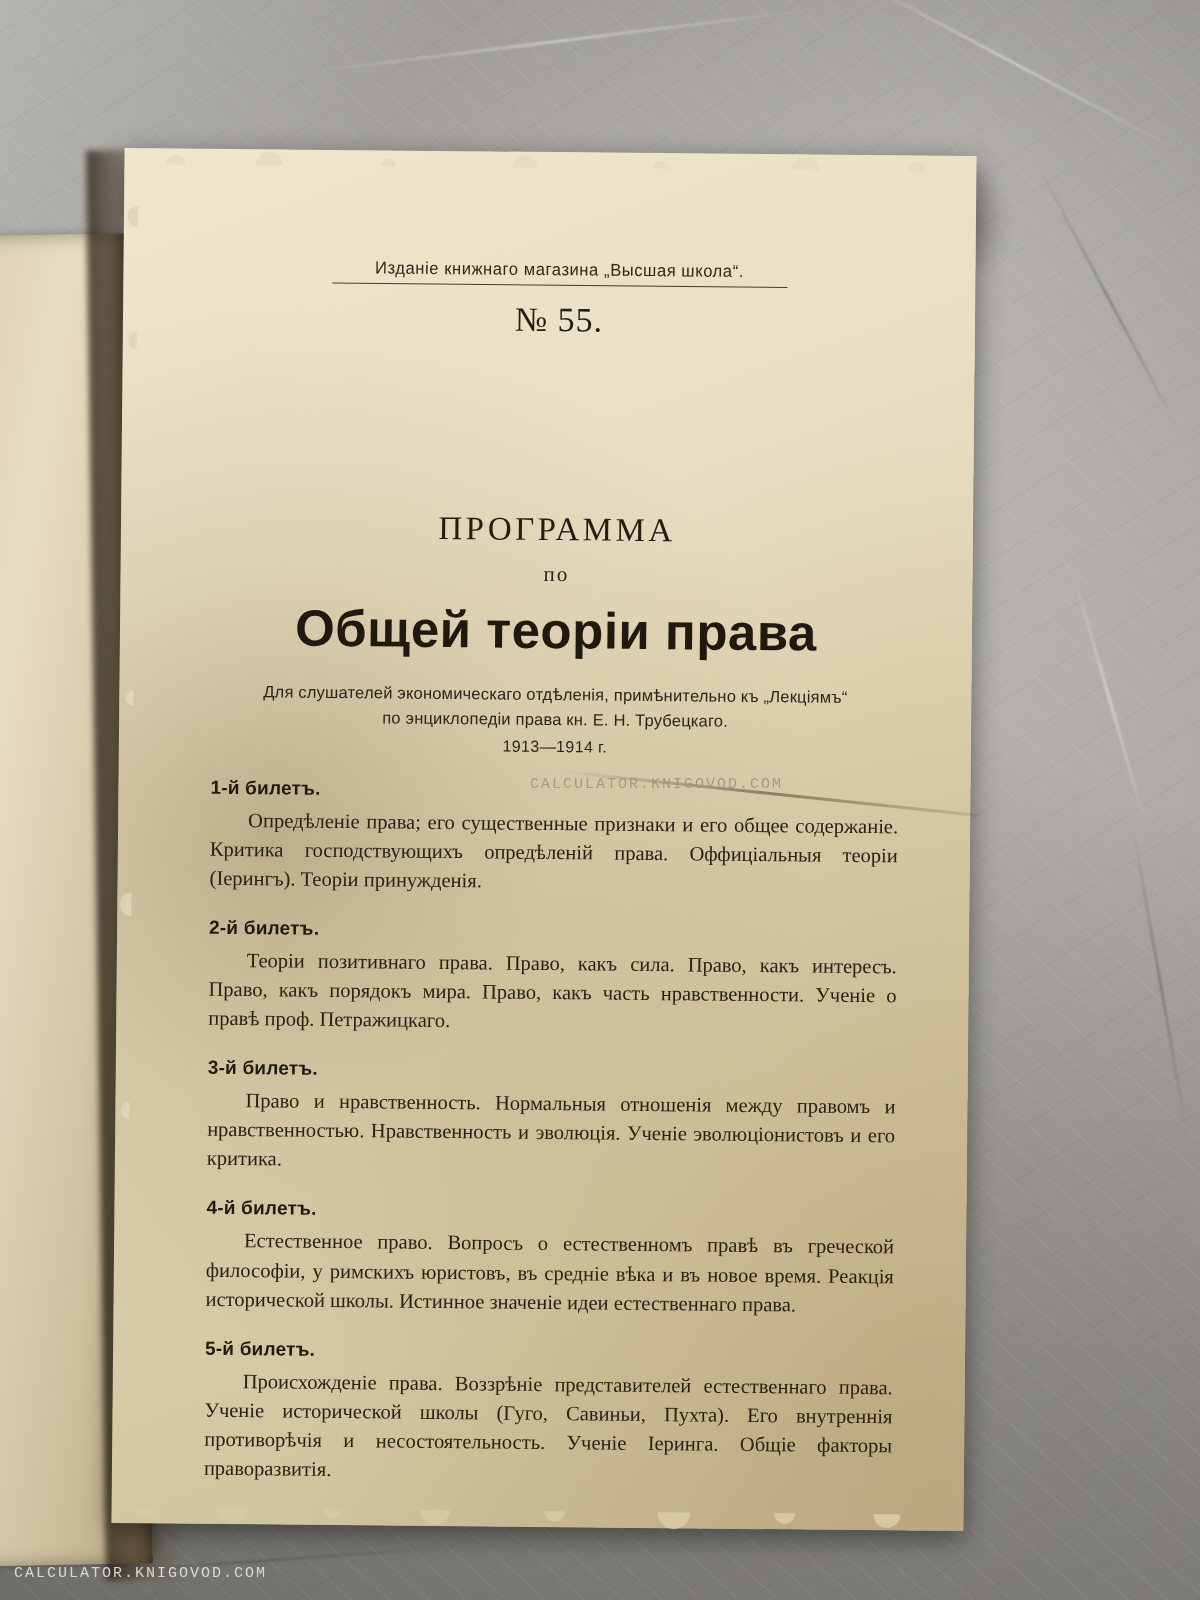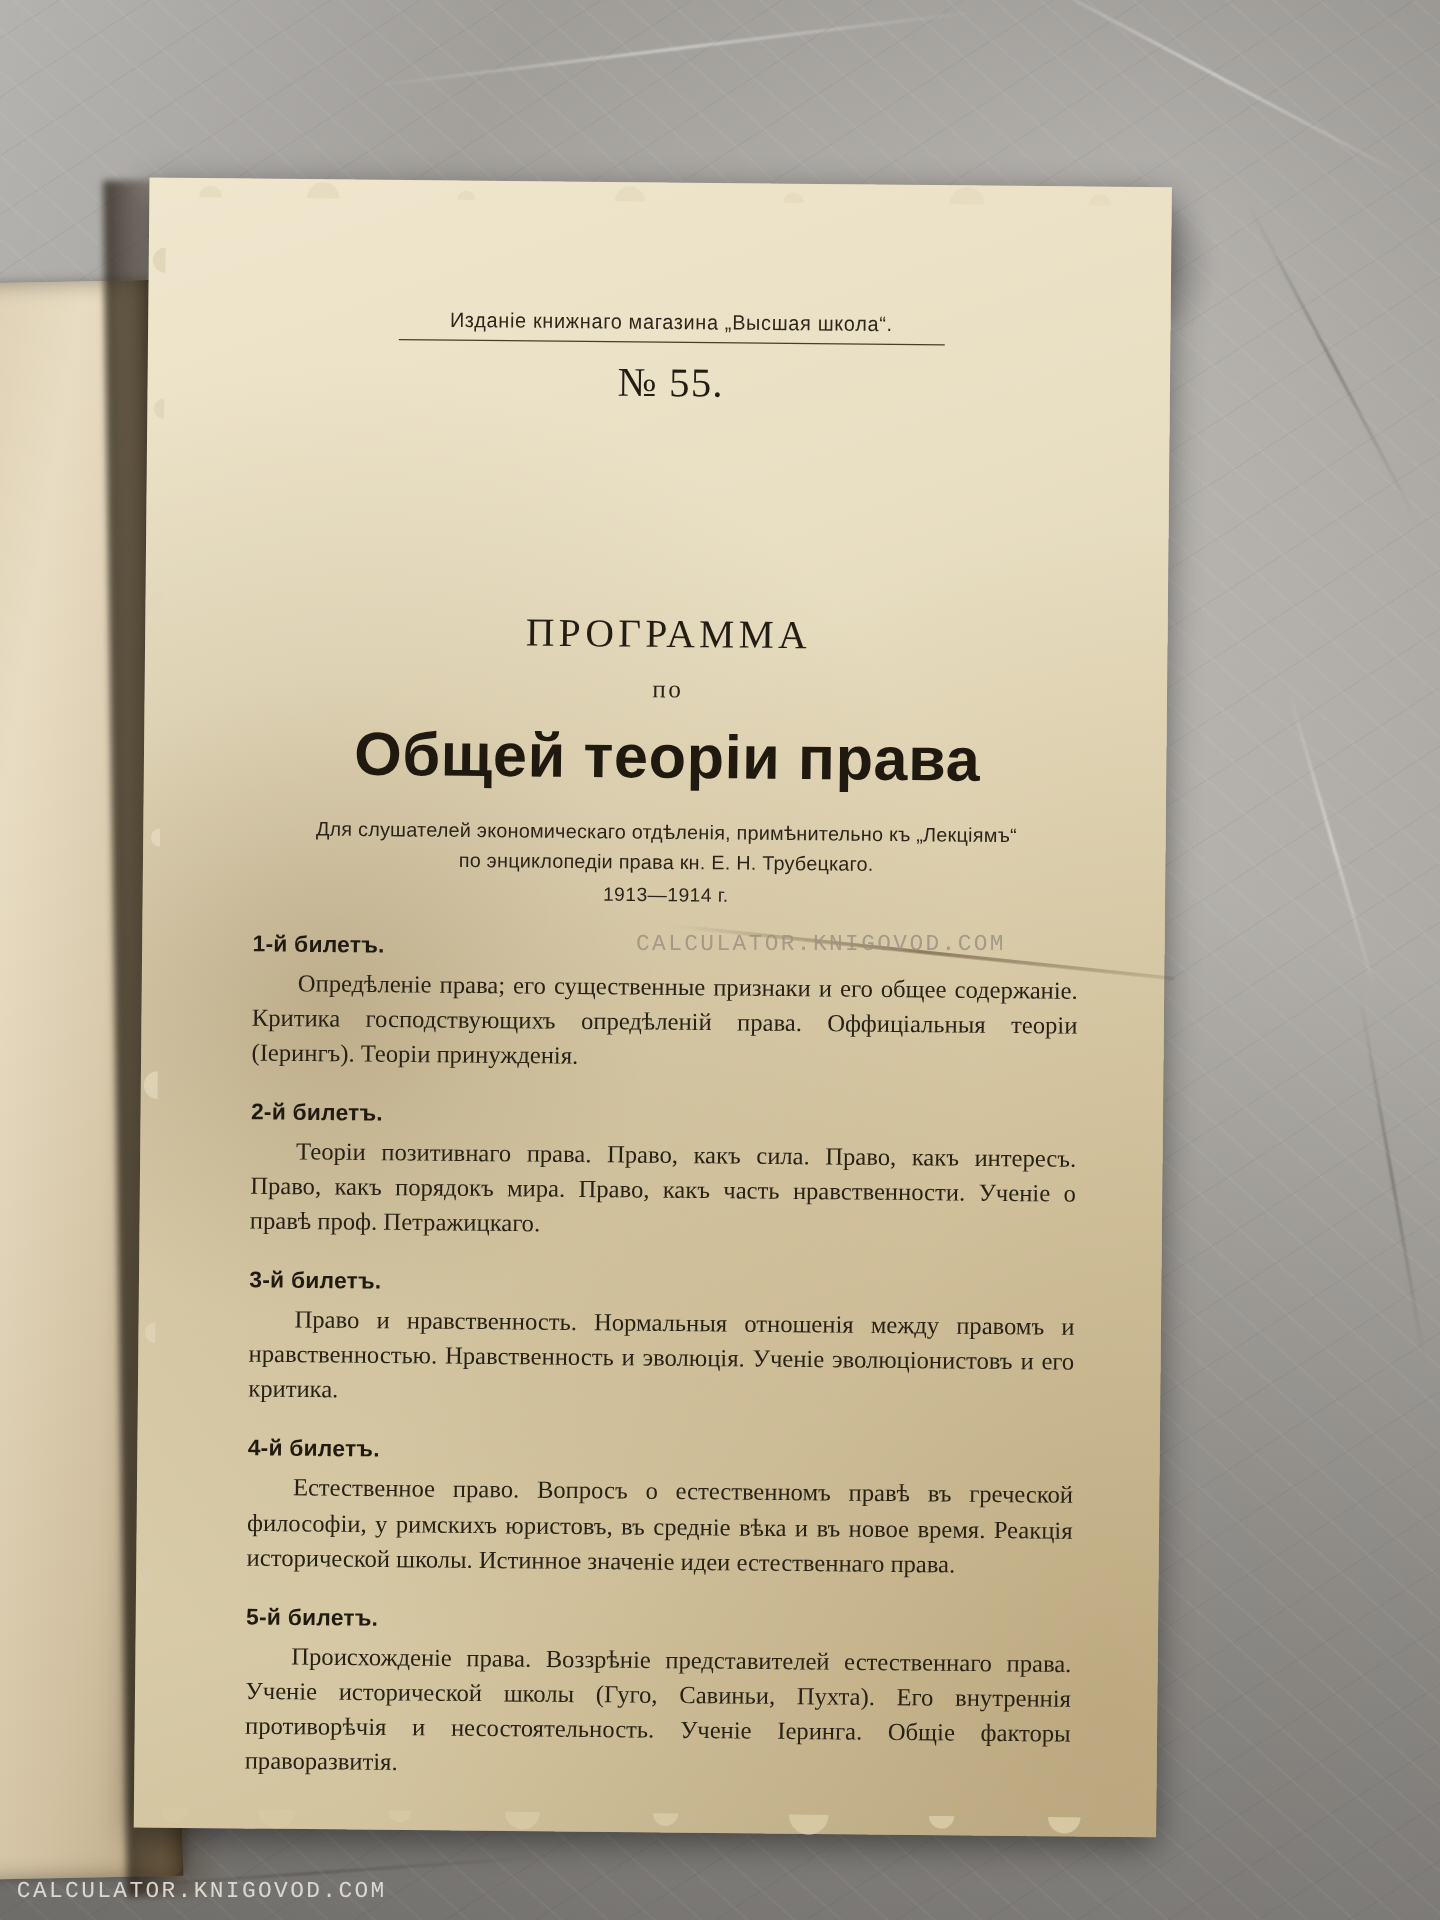--- a/index.html
+++ b/index.html
@@ -133,21 +133,21 @@
     font-family:"Liberation Sans", sans-serif;font-weight:700;
     font-size:19px;margin-top:24px;color:#211a11;letter-spacing:.2px;
   }
   .para{
     font-size:20.5px;line-height:1.42;margin-top:7px;text-align:justify;
     text-indent:38px;color:#282116;
   }
   
   .wm{
     font-family:"Liberation Mono", monospace;
-    letter-spacing:2px;color:#cfcac2;opacity:.72;font-size:19px;
+    letter-spacing:2px;color:#cfcac2;opacity:.72;font-size:15px;
     position:absolute;
   }
   #wm-top{left:530px;top:776px;color:#9b9280;opacity:.85;}
   #wm-bottom{left:14px;top:1565px;color:#e7e4de;opacity:.9;}
 
   
   #crease{
     position:absolute;left:560px;top:792px;width:420px;height:3px;
     background:linear-gradient(90deg, rgba(90,70,45,.0), rgba(80,62,40,.55), rgba(90,70,45,.15));
     transform:rotate(6deg);filter:blur(.6px);

